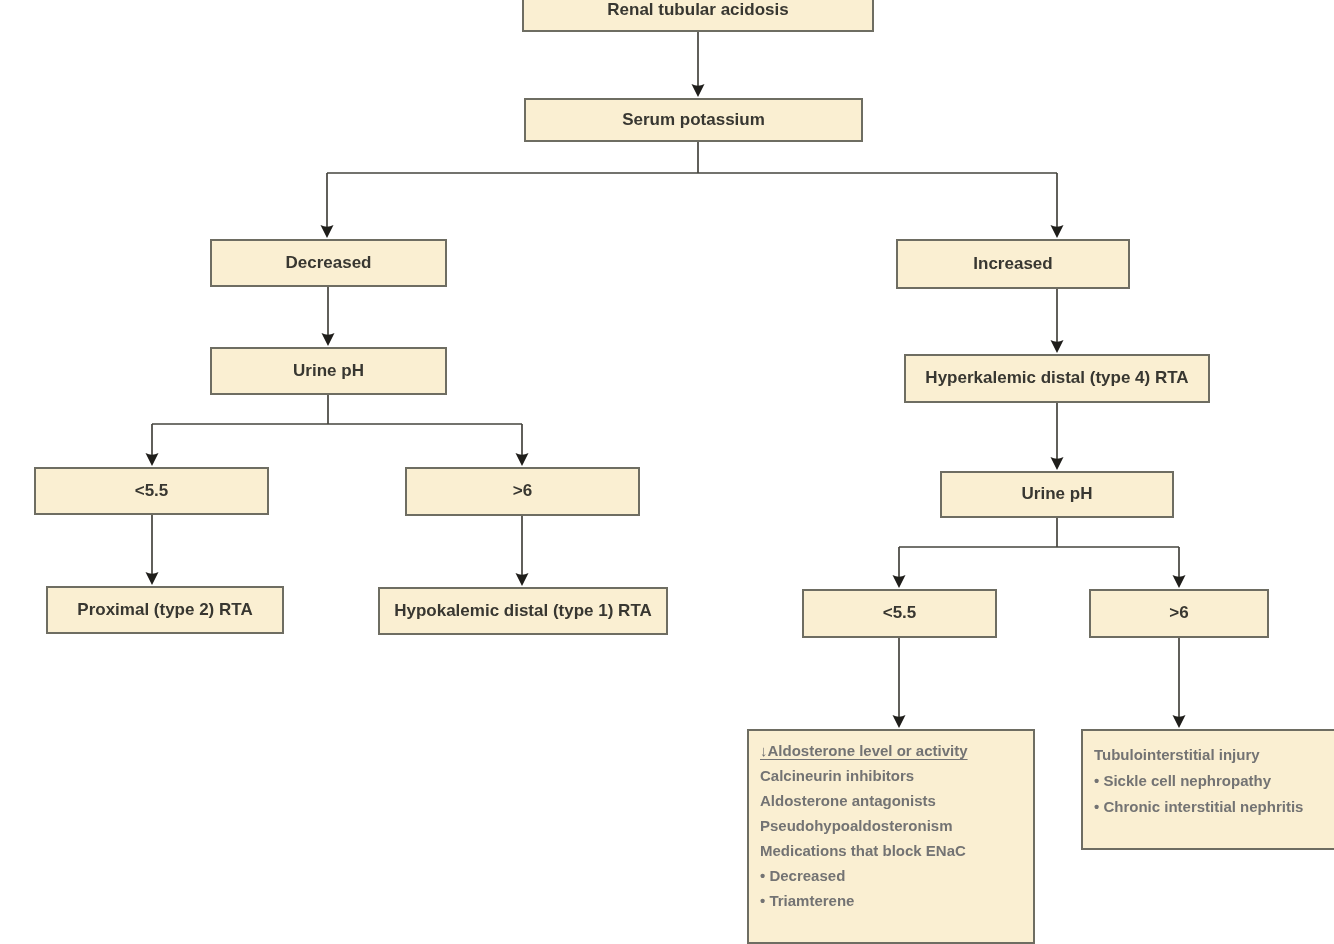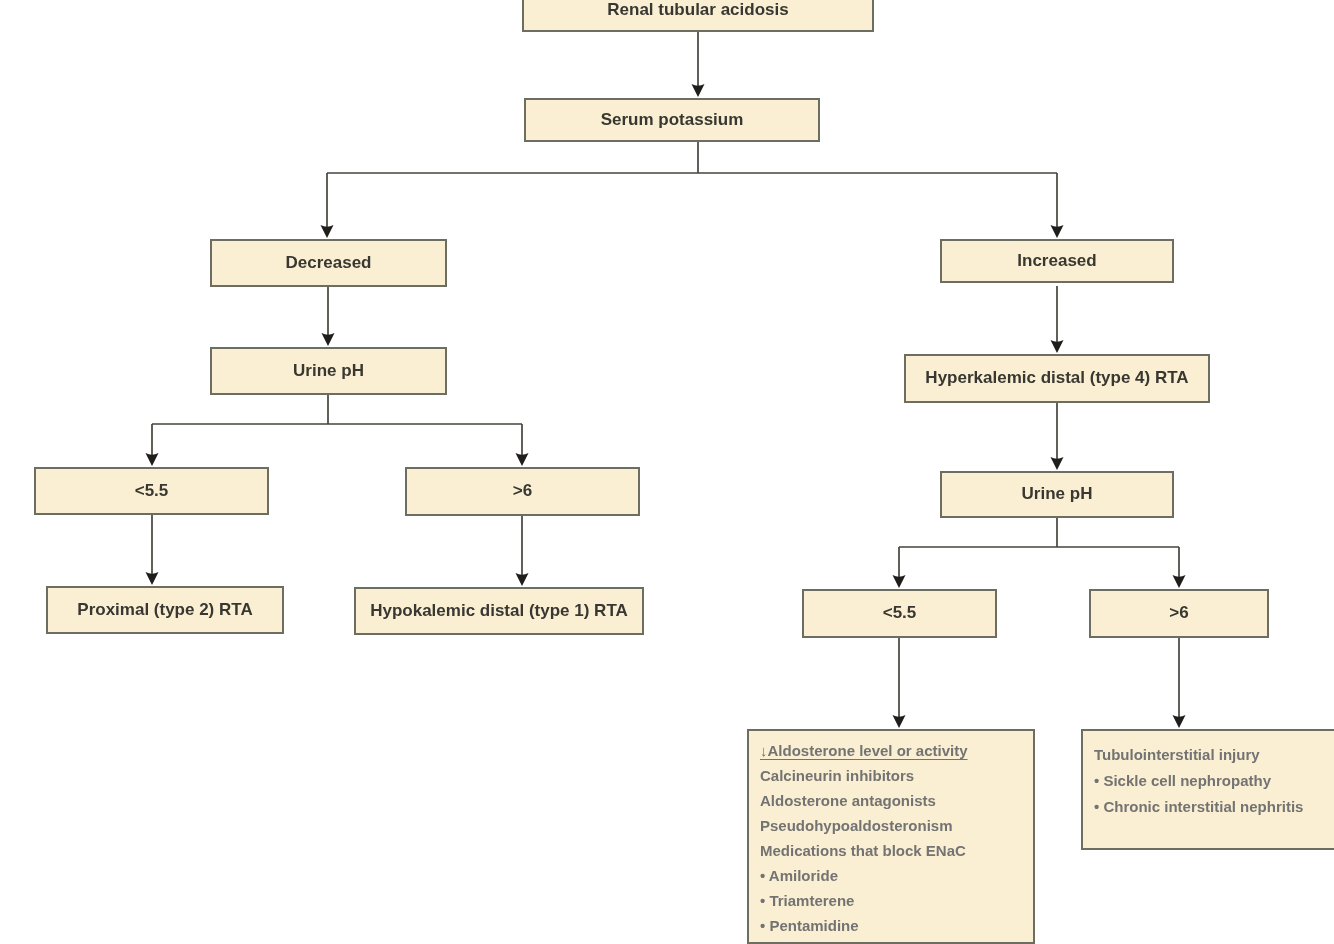--- a/index.html
+++ b/index.html
@@ -94,21 +94,21 @@
     <path class="c-line" d="M1147,547 V586" marker-end="url(#arw)"></path>
 
     <path class="c-line" d="M867,638 V726" marker-end="url(#arw)"></path>
     <path class="c-line" d="M1147,638 V726" marker-end="url(#arw)"></path>
   </svg>
 
   <div class="node" style="left:490px; top:-12px; width:352px; height:44px;">
     <span>Renal tubular acidosis</span>
   </div>
 
-  <div class="node" style="left:492px; top:98px; width:296px; height:44px;">
+  <div class="node" style="left:492px; top:98px; width:339px; height:44px;">
     <span>Serum potassium</span>
   </div>
 
   <div class="node" style="left:178px; top:239px; width:237px; height:48px;">
     <span>Decreased</span>
   </div>
 
   <div class="node" style="left:178px; top:347px; width:237px; height:48px;">
     <span>Urine pH</span>
   </div>
@@ -118,25 +118,25 @@
   </div>
 
   <div class="node" style="left:373px; top:467px; width:235px; height:49px;">
     <span>&gt;6</span>
   </div>
 
   <div class="node" style="left:14px; top:586px; width:238px; height:48px;">
     <span>Proximal (type 2) RTA</span>
   </div>
 
-  <div class="node" style="left:322px; top:587px; width:290px; height:48px;">
+  <div class="node" style="left:346px; top:587px; width:290px; height:48px;">
     <span>Hypokalemic distal (type 1) RTA</span>
   </div>
 
-  <div class="node" style="left:908px; top:239px; width:234px; height:44px;">
+  <div class="node" style="left:864px; top:239px; width:234px; height:50px;">
     <span>Increased</span>
   </div>
 
   <div class="node" style="left:872px; top:354px; width:306px; height:49px;">
     <span>Hyperkalemic distal (type 4) RTA</span>
   </div>
 
   <div class="node" style="left:908px; top:471px; width:234px; height:47px;">
     <span>Urine pH</span>
   </div>
@@ -148,23 +148,22 @@
   <div class="node" style="left:1057px; top:589px; width:180px; height:49px;">
     <span>&gt;6</span>
   </div>
 
   <div class="listbox" style="left:715px; top:729px; width:288px; height:215px;">
     <div class="heading-underlined">↓Aldosterone level or activity</div>
     <div>Calcineurin inhibitors</div>
     <div>Aldosterone antagonists</div>
     <div>Pseudohypoaldosteronism</div>
     <div>Medications that block ENaC</div>
-    <div>• Amiloride</div>
+    <div>• Decreased</div>
     <div>• Triamterene</div>
-    <div>• Pentamidine</div>
   </div>
 
   <div class="listbox" style="left:1049px; top:729px; width:281px; height:121px; padding-top:11px; line-height:26px;">
     <div>Tubulointerstitial injury</div>
     <div>• Sickle cell nephropathy</div>
     <div>• Chronic interstitial nephritis</div>
   </div>
 
 </div>
 

